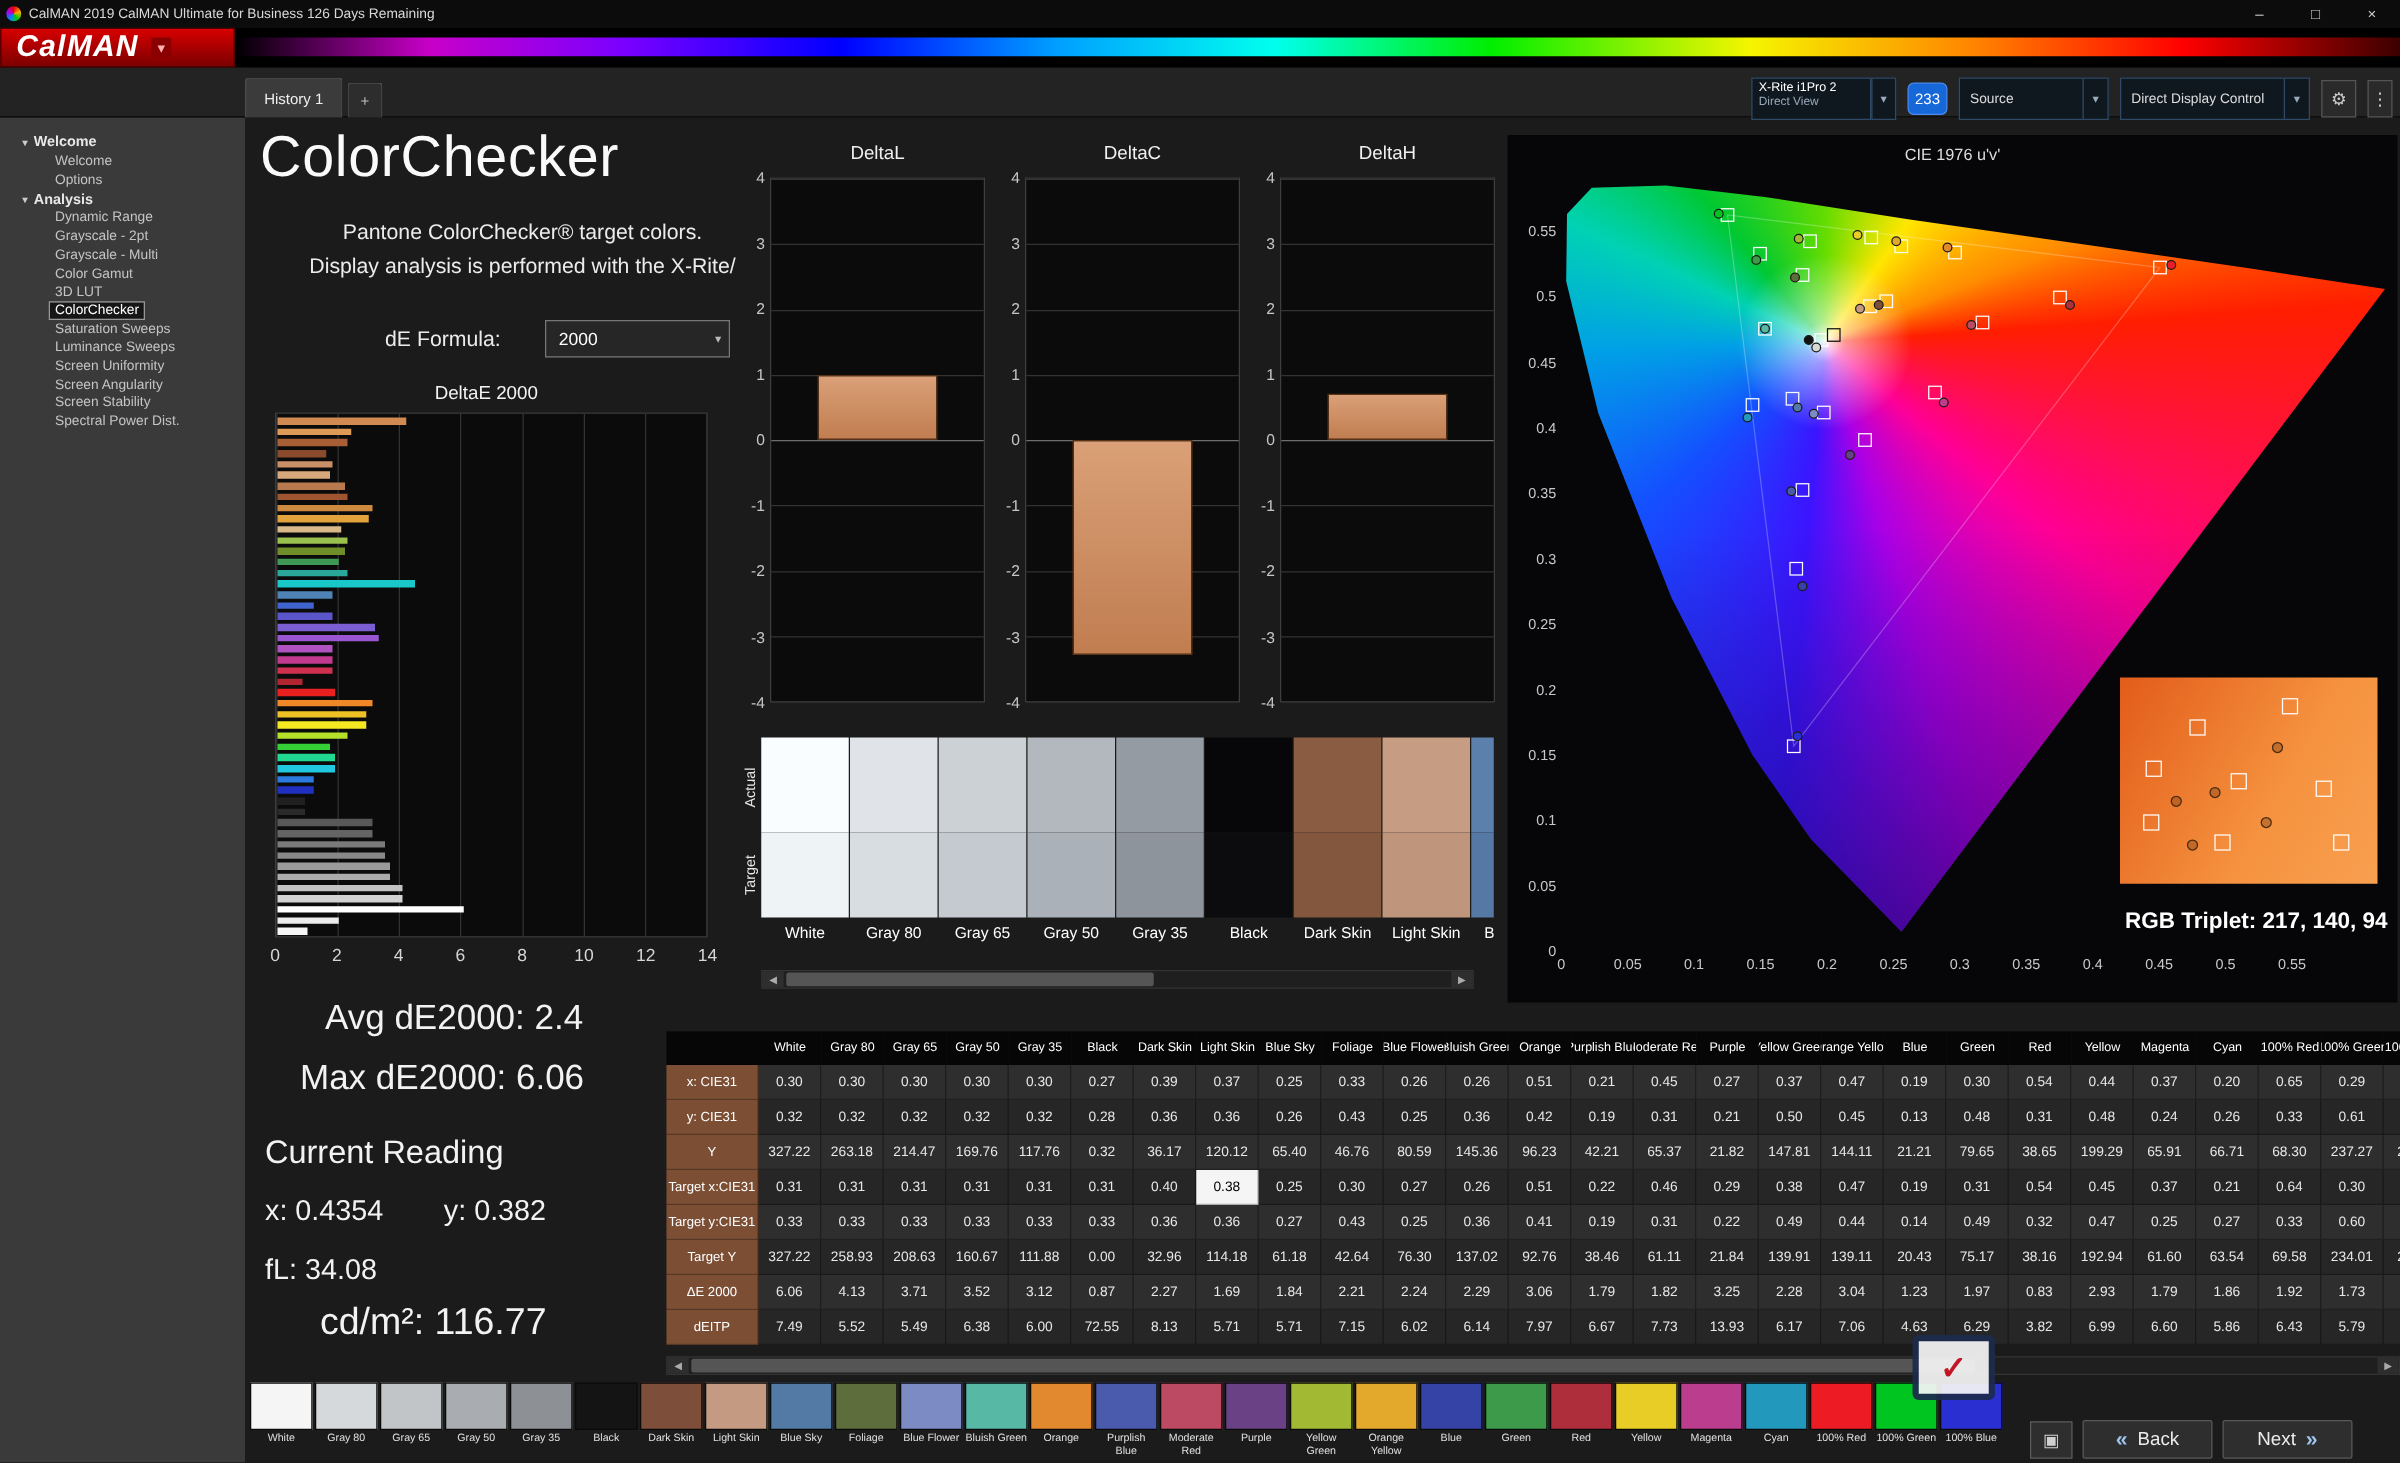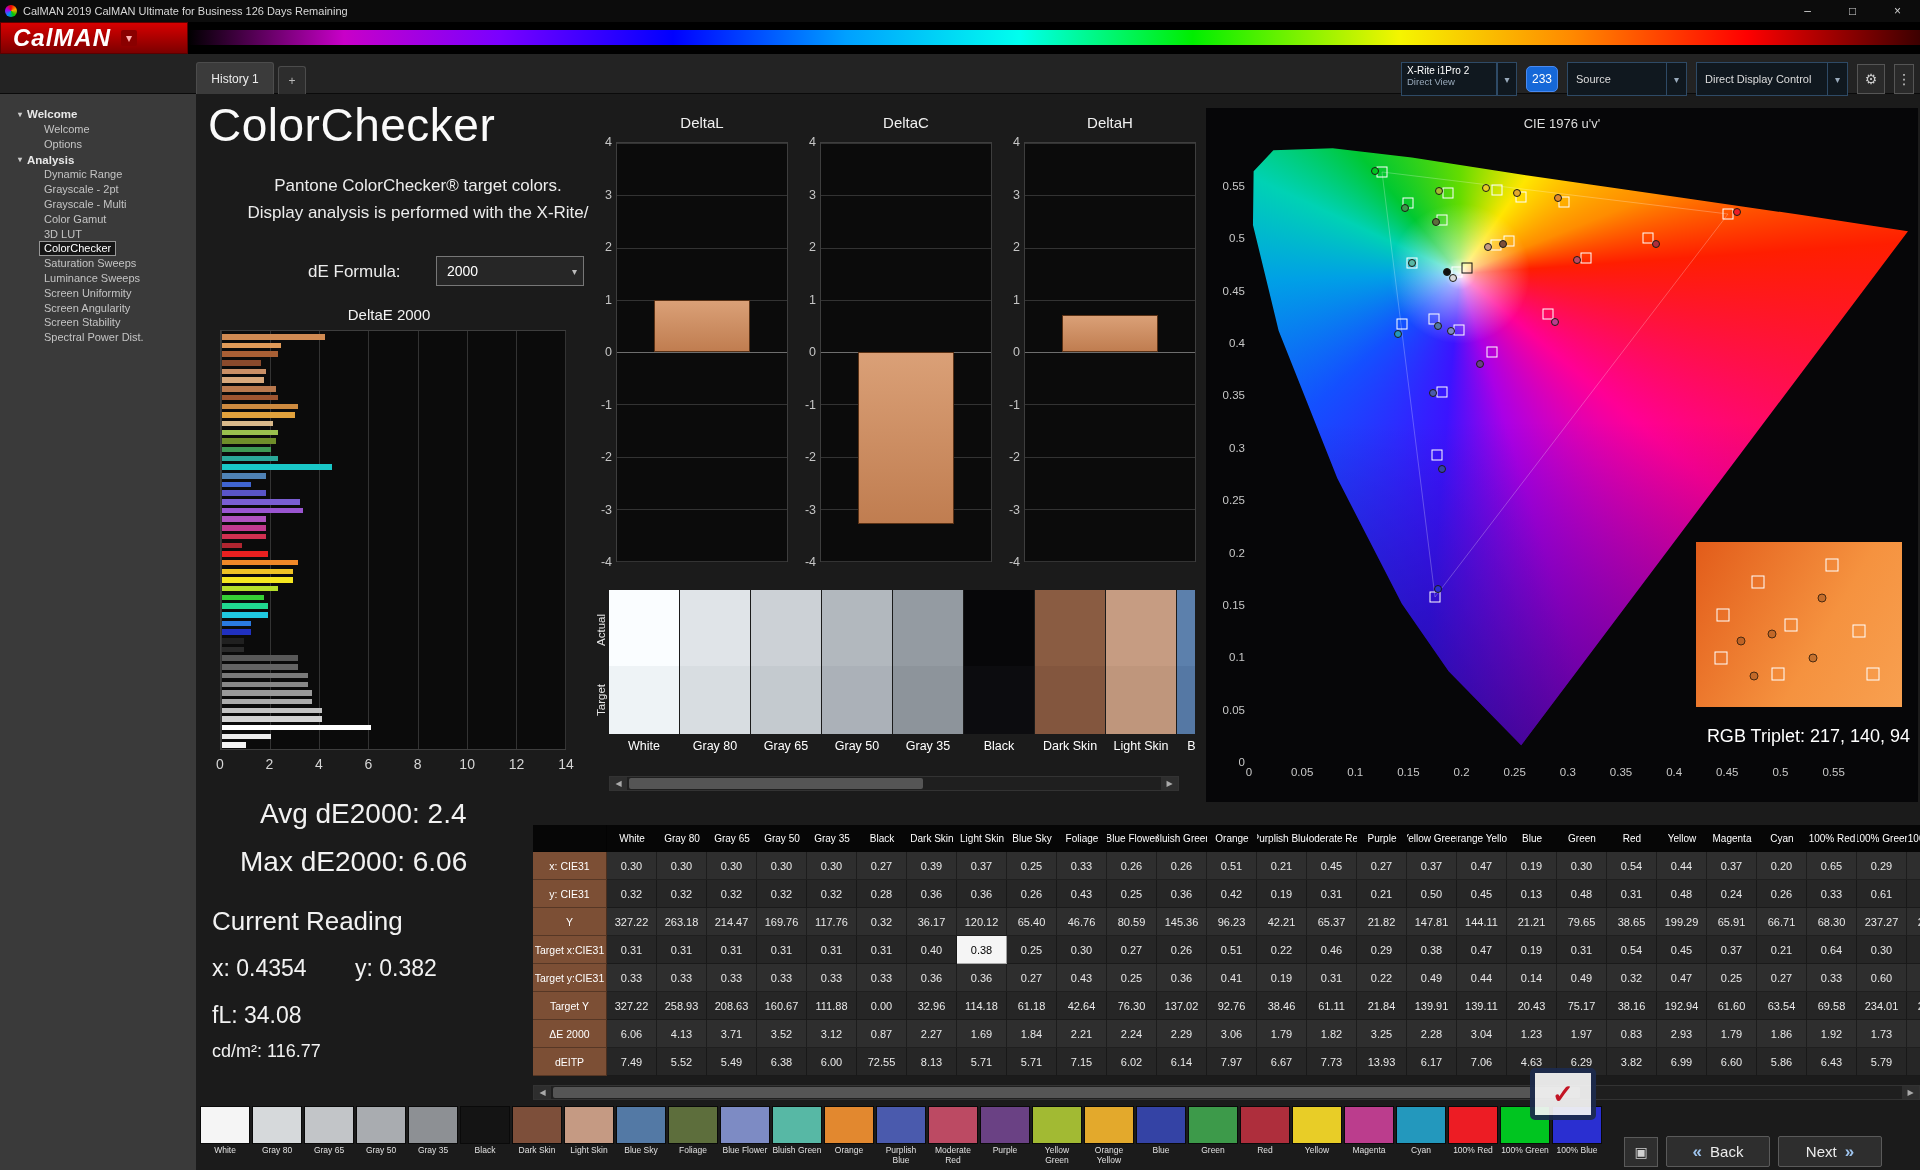--- a/index.html
+++ b/index.html
@@ -138,31 +138,31 @@
   .cie-sq { position:absolute; width:11px; height:11px; border:1.5px solid #fff;
     transform:translate(-50%,-50%); z-index:3; }
   .cie-dot { position:absolute; width:8px; height:8px; border-radius:50%; border:1.5px solid #1c1c14;
     transform:translate(-50%,-50%); z-index:3; }
   .cie-inset { position:absolute; left:490px; top:434px; width:206px; height:165px; z-index:5;
     background:linear-gradient(120deg,#e25c1a,#f5923f 60%,#f8a050); }
   .in-sq { position:absolute; width:13px; height:13px; border:1.5px solid #fff; transform:translate(-50%,-50%); }
   .in-dot { position:absolute; width:9px; height:9px; border-radius:50%; border:1.5px solid #4a2a10;
     background:rgba(110,55,18,0.35); transform:translate(-50%,-50%); }
   .rgb-triplet { position:absolute; left:334px; top:618px; width:370px; text-align:right; font-size:18px;
-    color:#fff; z-index:6; }
+    color:#fff; z-index:6;font-weight:bold; }
 
   
   #stats { position:absolute; left:212px; top:798px; width:360px; color:#f2f2f2; }
   .st-avg { font-size:28px; padding-left:48px; }
   .st-max { font-size:28px; padding-left:28px; margin-top:16px; }
   .st-cur { font-size:26px; margin-top:28px; }
   .st-xy  { font-size:23px; margin-top:18px; }
   .st-xy .ypart { margin-left:42px; }
   .st-fl  { font-size:23px; margin-top:20px; }
-  .st-cd  { font-size:18px; margin-top:12px; }
+  .st-cd  { font-size:30px; margin-top:12px;margin-left:44px; }
 
   
   #ctable { position:absolute; left:533px; top:825px; width:1387px; height:252px; overflow:hidden; font-size:11px; }
   .trow { display:flex; height:28px; }
   .trow.head { height:27px; }
   .tlc { width:74px; flex:none; background:#7c4f35; color:#fff; display:flex; align-items:center;
     justify-content:center; font-size:10.5px; border-right:1px solid rgba(0,0,0,.4);
     border-bottom:1px solid rgba(0,0,0,.3); white-space:nowrap; overflow:hidden; }
   .thc { width:50px; flex:none; background:#060606; color:#fff; font-size:10px; display:flex;
     align-items:center; justify-content:center; white-space:nowrap; overflow:hidden; }

